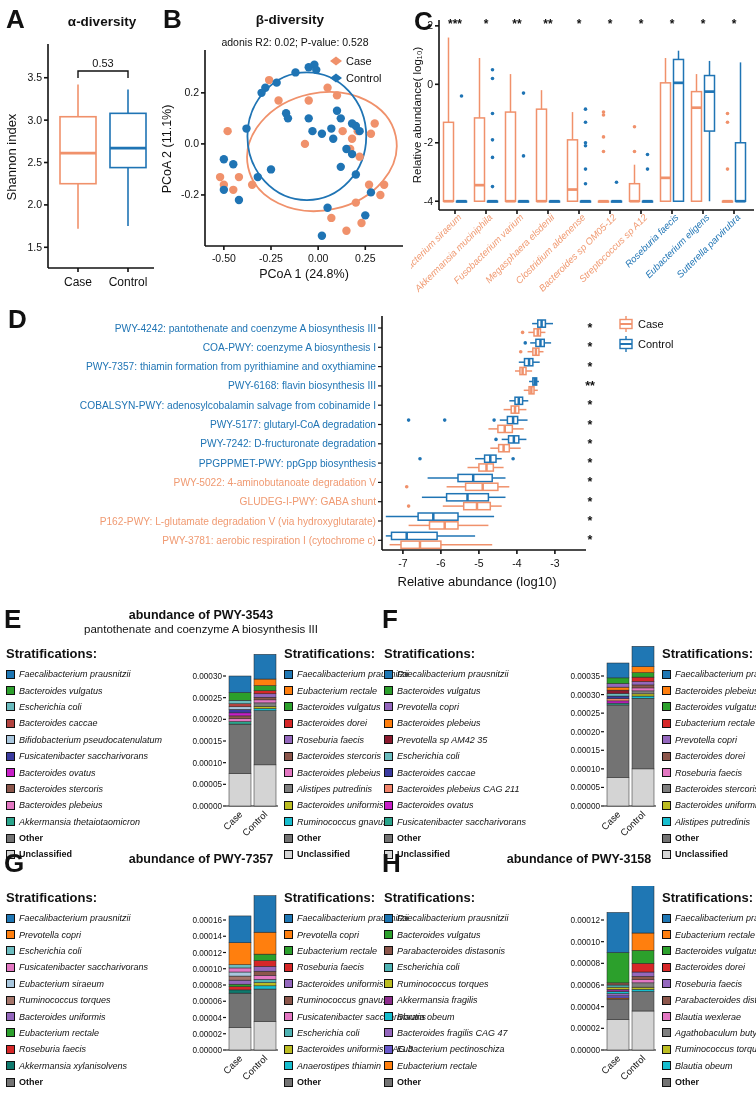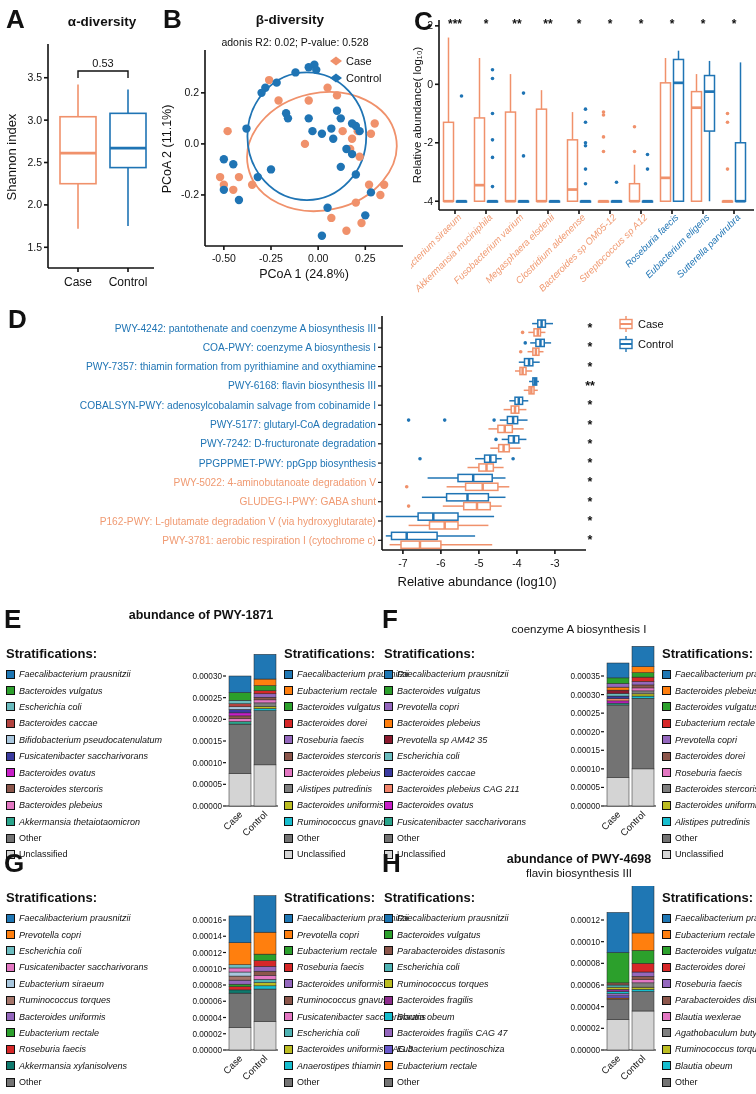--- a/index.html
+++ b/index.html
@@ -9,21 +9,21 @@
   .panel{position:absolute;}
   .panel-label{position:absolute;font-size:26px;font-weight:bold;color:#111;line-height:1;}
   svg text{font-family:"Liberation Sans",sans-serif;}
   .strat-panel .title1{position:absolute;left:30px;right:6px;text-align:center;font-size:12.5px;font-weight:bold;color:#111;}
   .strat-panel .title2{position:absolute;left:30px;right:6px;text-align:center;font-size:11.5px;color:#111;}
   .strat-legend{position:absolute;}
   .strat-header{font-size:13px;font-weight:bold;color:#111;margin-bottom:5px;}
   .strat-item{display:flex;align-items:center;gap:4px;height:16.4px;}
   .chip{width:9px;height:9px;border:1px solid #111;flex:0 0 9px;display:inline-block;}
   .strat-label{font-size:9px;font-style:italic;color:#111;white-space:nowrap;}
-  .strat-label.plain{font-style:normal;}
+  .strat-label.plain{font-style:normal;font-weight:bold;}
   .bar-svg{position:absolute;overflow:hidden;}
 </style>
 </head>
 <body>
 
 <div id="figure">
 
   <div class="panel" id="panelA" style="left:2px;top:4px;width:153px;height:292px;">
     <span class="panel-label" style="left:4px;top:2px;">A</span>
     <svg id="chart-A" width="153" height="292">
@@ -469,21 +469,22 @@
         <text x="638" y="29.8" font-size="11" text-anchor="start" fill="#111">Case</text>
         <line x1="626" y1="38" x2="626" y2="54" stroke="#1F74B4" stroke-width="1.4"></line>
         <rect x="620" y="41.5" width="12" height="9" fill="#fff" stroke="#1F74B4" stroke-width="1.4"></rect>
         <line x1="620" y1="46" x2="632" y2="46" stroke="#1F74B4" stroke-width="2"></line>
         <text x="638" y="49.8" font-size="11" text-anchor="start" fill="#111">Control</text>
       </svg>
   </div>
 
   <div class="panel strat-panel" id="panelE" style="left:0;top:606px;width:378px;height:244px;">
     <span class="panel-label" style="left:4px;top:0;">E</span>
-    <div class="title1" style="top:2px;">abundance of PWY-1871</div>
+    <div class="title1" style="top:2px;">abundance of PWY-3543</div>
+    <div class="title2" style="top:17px;">pantothenate and coenzyme A biosynthesis III</div>
     <div class="strat-legend" style="left:6px;top:40px;width:178px;">
       <div class="strat-header">Stratifications:</div>
       <div>
           <div class="strat-item">
             <span class="chip" style="background: rgb(31, 119, 180);"></span>
             <span class="strat-label">Faecalibacterium prausnitzii</span>
           </div>
           <div class="strat-item">
             <span class="chip" style="background: rgb(44, 160, 44);"></span>
             <span class="strat-label">Bacteroides vulgatus</span>
@@ -623,21 +624,20 @@
           <div class="strat-item">
             <span class="chip" style="background: rgb(212, 212, 212);"></span>
             <span class="strat-label plain">Unclassified</span>
           </div>
         </div>
     </div>
   </div>
 
   <div class="panel strat-panel" id="panelF" style="left:378px;top:606px;width:378px;height:244px;">
     <span class="panel-label" style="left:4px;top:0;">F</span>
-    <div class="title2" style="top:17px;">coenzyme A biosynthesis I</div>
     <div class="strat-legend" style="left:6px;top:40px;width:178px;">
       <div class="strat-header">Stratifications:</div>
       <div>
           <div class="strat-item">
             <span class="chip" style="background: rgb(31, 119, 180);"></span>
             <span class="strat-label">Faecalibacterium prausnitzii</span>
           </div>
           <div class="strat-item">
             <span class="chip" style="background: rgb(44, 160, 44);"></span>
             <span class="strat-label">Bacteroides vulgatus</span>
@@ -779,20 +779,21 @@
           <div class="strat-item">
             <span class="chip" style="background: rgb(212, 212, 212);"></span>
             <span class="strat-label plain">Unclassified</span>
           </div>
         </div>
     </div>
   </div>
 
   <div class="panel strat-panel" id="panelG" style="left:0;top:850px;width:378px;height:244px;">
     <span class="panel-label" style="left:4px;top:0;">G</span>
+    <div class="title1" style="top:2px;">abundance of PWY-7357</div>
     <div class="strat-legend" style="left:6px;top:40px;width:178px;">
       <div class="strat-header">Stratifications:</div>
       <div>
           <div class="strat-item">
             <span class="chip" style="background: rgb(31, 119, 180);"></span>
             <span class="strat-label">Faecalibacterium prausnitzii</span>
           </div>
           <div class="strat-item">
             <span class="chip" style="background: rgb(255, 127, 14);"></span>
             <span class="strat-label">Prevotella copri</span>
@@ -936,22 +937,21 @@
           <div class="strat-item">
             <span class="chip" style="background: rgb(212, 212, 212);"></span>
             <span class="strat-label plain">Unclassified</span>
           </div>
         </div>
     </div>
   </div>
 
   <div class="panel strat-panel" id="panelH" style="left:378px;top:850px;width:378px;height:244px;">
     <span class="panel-label" style="left:4px;top:0;">H</span>
-    <div class="title1" style="top:2px;">abundance of PWY-4698</div>
-    <div class="title2" style="top:17px;">flavin biosynthesis III</div>
+    <div class="title1" style="top:2px;">abundance of PWY-3158</div>
     <div class="strat-legend" style="left:6px;top:40px;width:178px;">
       <div class="strat-header">Stratifications:</div>
       <div>
           <div class="strat-item">
             <span class="chip" style="background: rgb(31, 119, 180);"></span>
             <span class="strat-label">Faecalibacterium prausnitzii</span>
           </div>
           <div class="strat-item">
             <span class="chip" style="background: rgb(44, 160, 44);"></span>
             <span class="strat-label">Bacteroides vulgatus</span>
@@ -963,21 +963,21 @@
           <div class="strat-item">
             <span class="chip" style="background: rgb(79, 179, 179);"></span>
             <span class="strat-label">Escherichia coli</span>
           </div>
           <div class="strat-item">
             <span class="chip" style="background: rgb(188, 189, 34);"></span>
             <span class="strat-label">Ruminococcus torques</span>
           </div>
           <div class="strat-item">
             <span class="chip" style="background: rgb(142, 45, 142);"></span>
-            <span class="strat-label">Bacteroides fragilis</span>
+            <span class="strat-label">Akkermansia fragilis</span>
           </div>
           <div class="strat-item">
             <span class="chip" style="background: rgb(23, 190, 207);"></span>
             <span class="strat-label">Blautia obeum</span>
           </div>
           <div class="strat-item">
             <span class="chip" style="background: rgb(148, 103, 189);"></span>
             <span class="strat-label">Bacteroides fragilis CAG 47</span>
           </div>
           <div class="strat-item">

